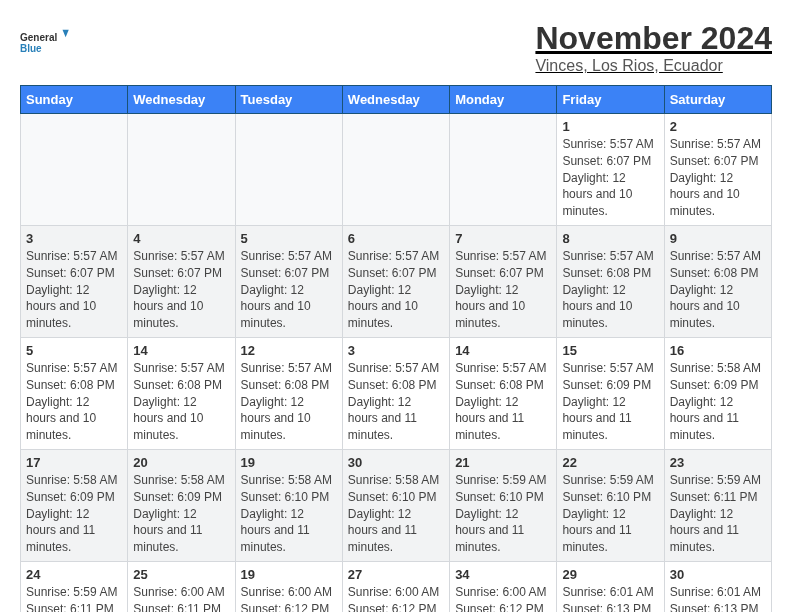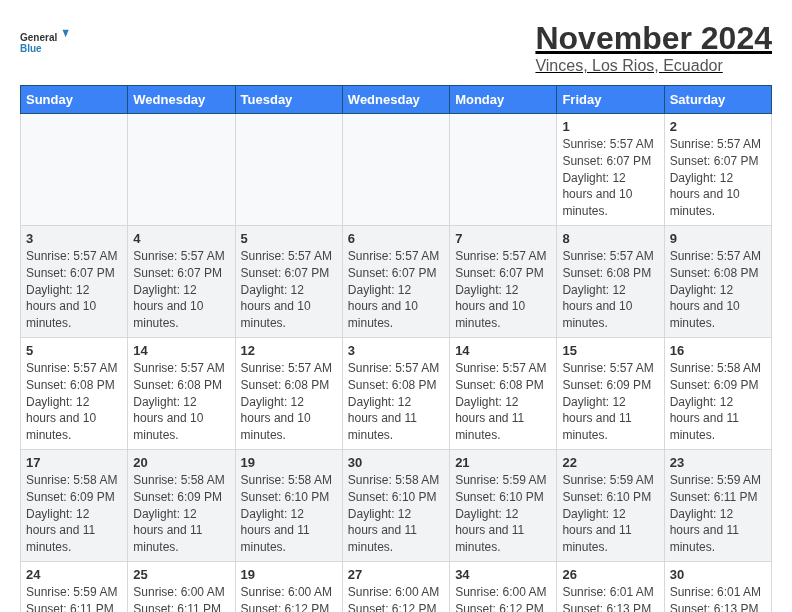--- a/index.html
+++ b/index.html
@@ -286,21 +286,21 @@
 Sunset: 6:12 PM
 Daylight: 12 hours and 11 minutes.</div>
         </td>
         <td>
           <span class="day-num">34</span>
           <div class="day-info" style="white-space: pre-line;">Sunrise: 6:00 AM
 Sunset: 6:12 PM
 Daylight: 12 hours and 12 minutes.</div>
         </td>
         <td>
-          <span class="day-num">26</span>
+          <span class="day-num">29</span>
           <div class="day-info" style="white-space: pre-line;">Sunrise: 6:01 AM
 Sunset: 6:13 PM
 Daylight: 12 hours and 12 minutes.</div>
         </td>
         <td>
           <span class="day-num">30</span>
           <div class="day-info" style="white-space: pre-line;">Sunrise: 6:01 AM
 Sunset: 6:13 PM
 Daylight: 12 hours and 12 minutes.</div>
         </td>

